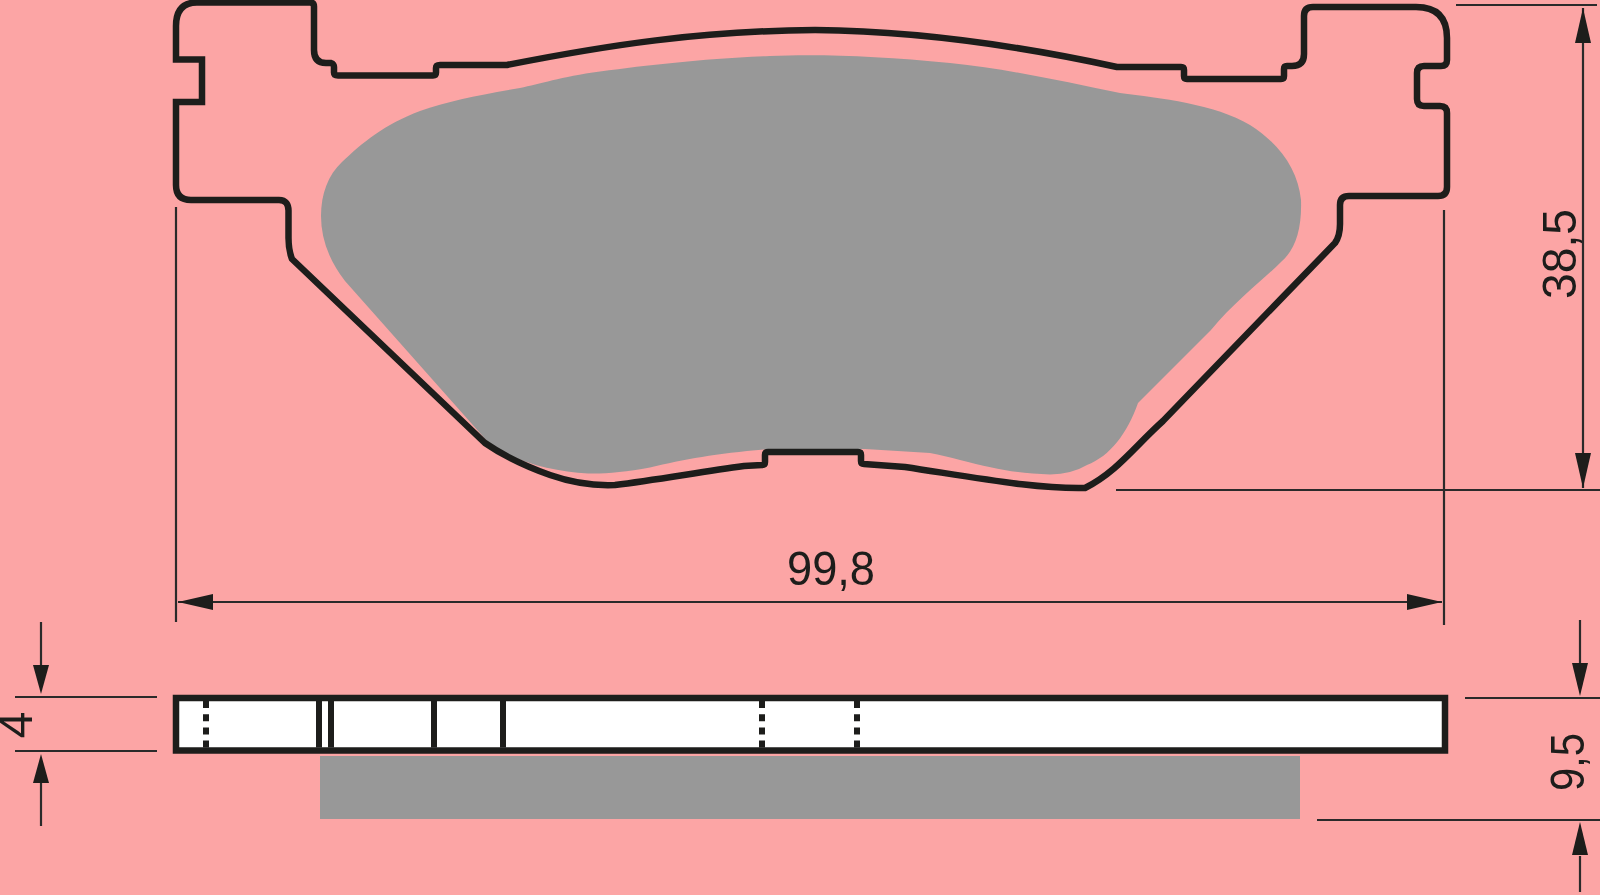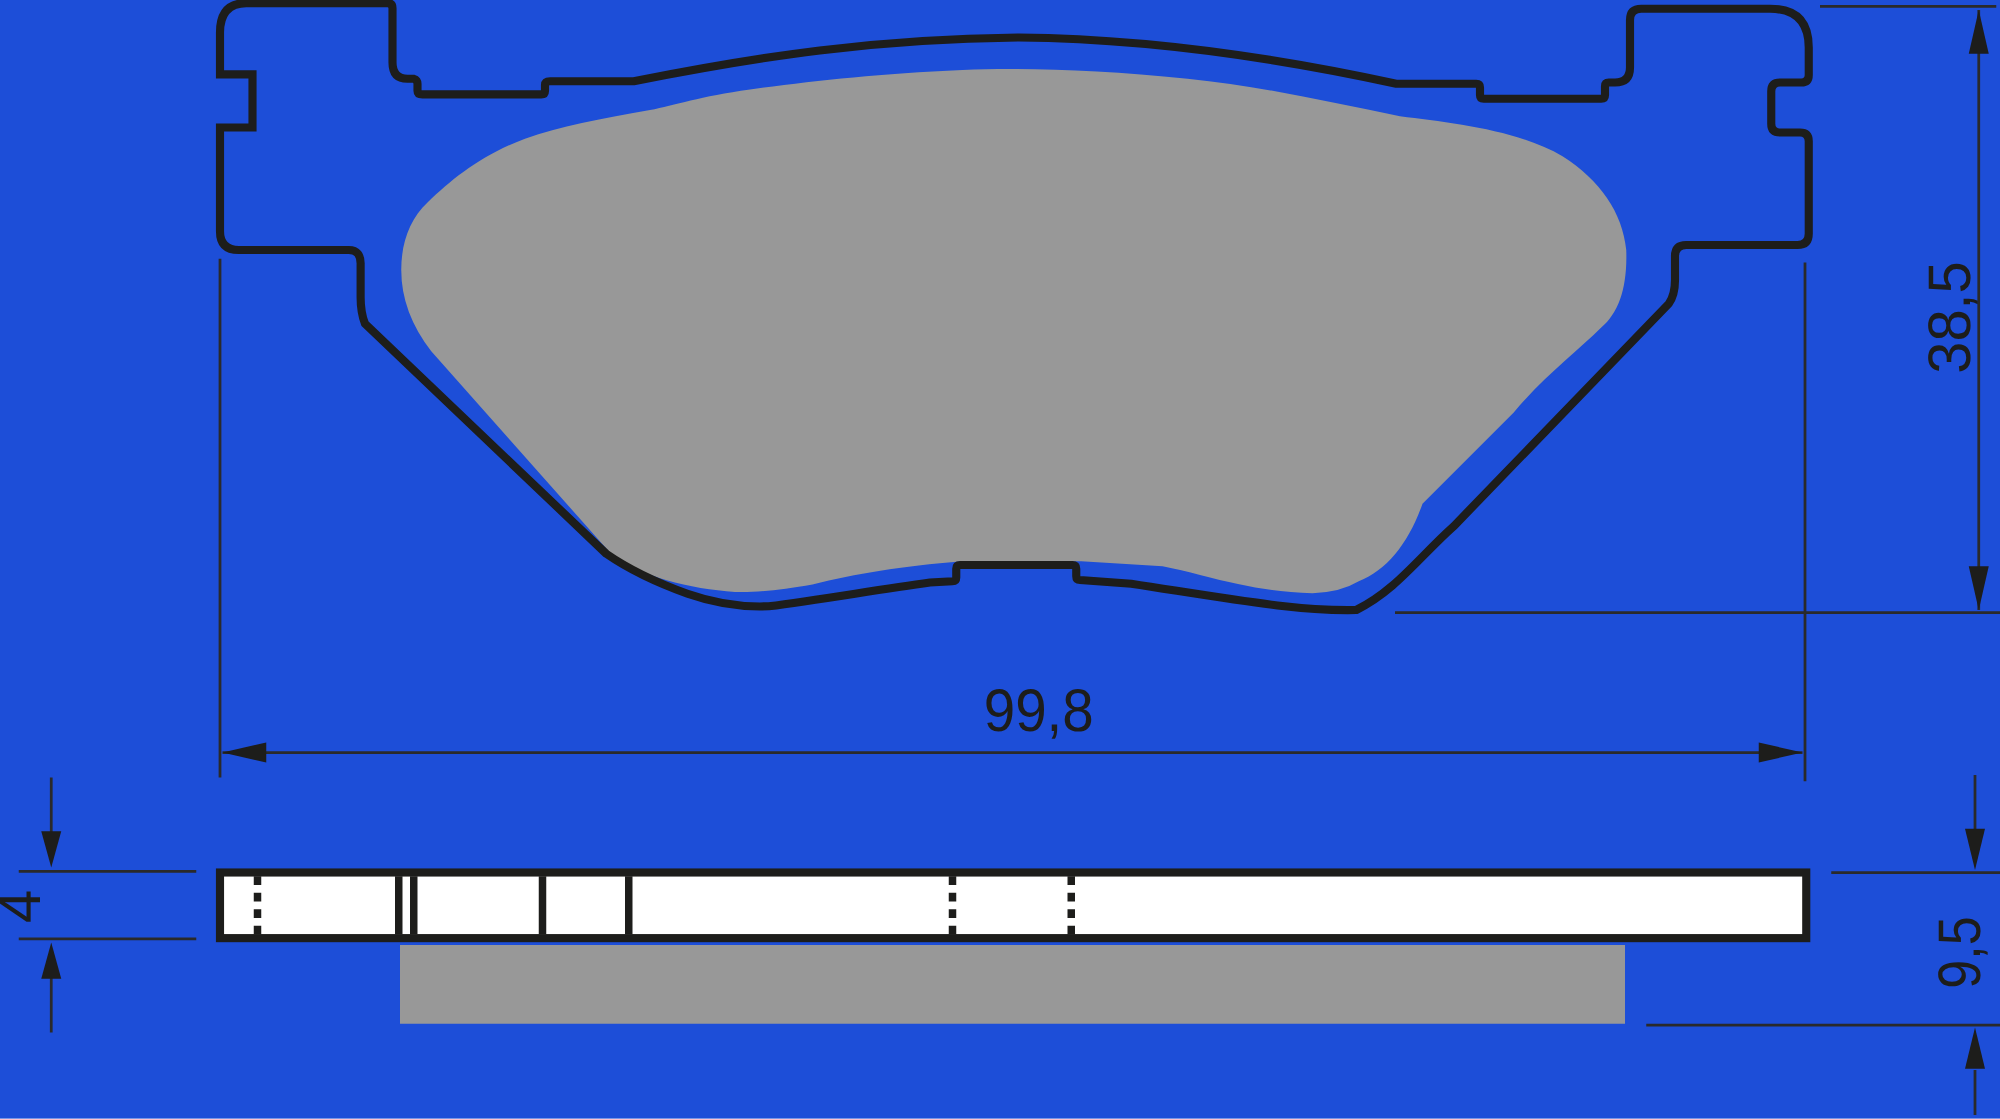--- a/index.html
+++ b/index.html
@@ -1,16 +1,16 @@
 <!DOCTYPE html>
 <html><head>
 <meta charset="utf-8">
 <style>
   html,body{margin:0;padding:0;background:#ffffff;}
-  .page{width:1600px;height:895px;position:relative;background:#1d4ed8;overflow:hidden;}
+  .page{width:1600px;height:895px;position:relative;background:#fca5a5;overflow:hidden;}
   text{font-family:"Liberation Sans",sans-serif;fill:#1d1d1b;}
 </style>
 </head>
 <body>
 <div class="page">
 <svg width="1600" height="895" viewBox="0 0 1600 895" xmlns="http://www.w3.org/2000/svg">
 
   <path d="M 321,216
            C 321,194 328,175 342,162
            C 362,143 385,124 420,111

